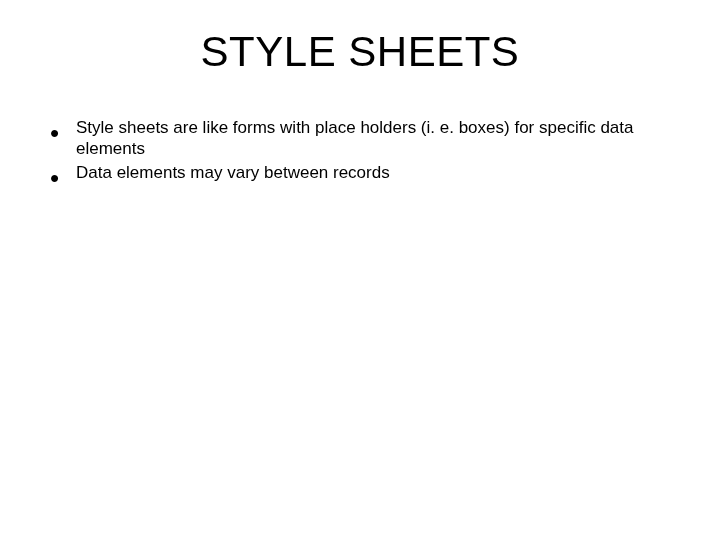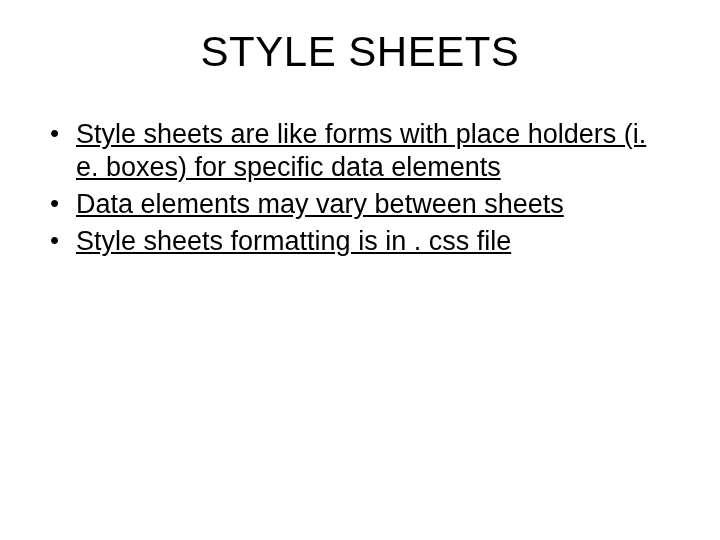--- a/index.html
+++ b/index.html
@@ -24,38 +24,36 @@
     margin: 10px 0 42px 0;
     letter-spacing: 0.5px;
   }
   ul.bullets {
     list-style: none;
     margin: 0;
     padding: 0 10px 0 10px;
   }
   ul.bullets li {
     position: relative;
-    font-size: 27px;
+    font-size: 17px;
     line-height: 1.22;
     padding-left: 30px;
     margin: 0 0 4px 0;
-    text-decoration: underline;
   }
   ul.bullets li::before {
     content: "•";
     position: absolute;
     left: 4px;
     top: 0;
     font-size: 26px;
     line-height: 1.22;
   }
 </style>
 </head>
 <body>
 
 <div class="slide">
   <h1 class="title">STYLE SHEETS</h1>
   <ul class="bullets">
     <li>Style sheets are like forms with place holders (i. e. boxes) for specific data elements</li>
-    <li>Data elements may vary between sheets</li>
-    <li>Style sheets formatting is in . css file</li>
+    <li>Data elements may vary between records</li>
   </ul>
 </div>
 
 </body></html>

